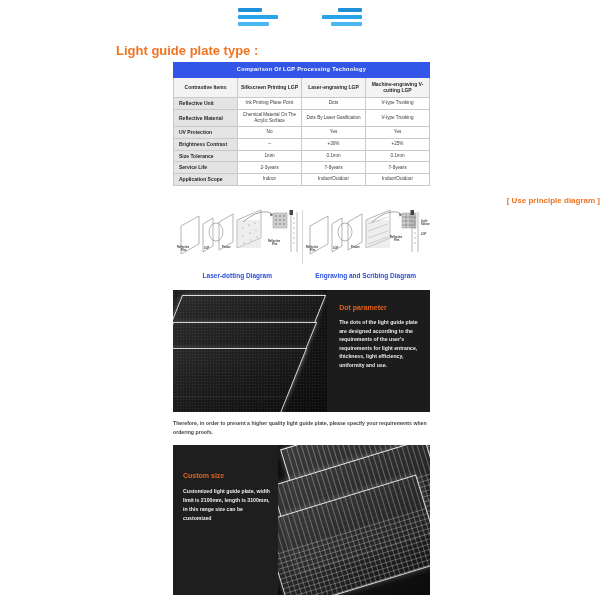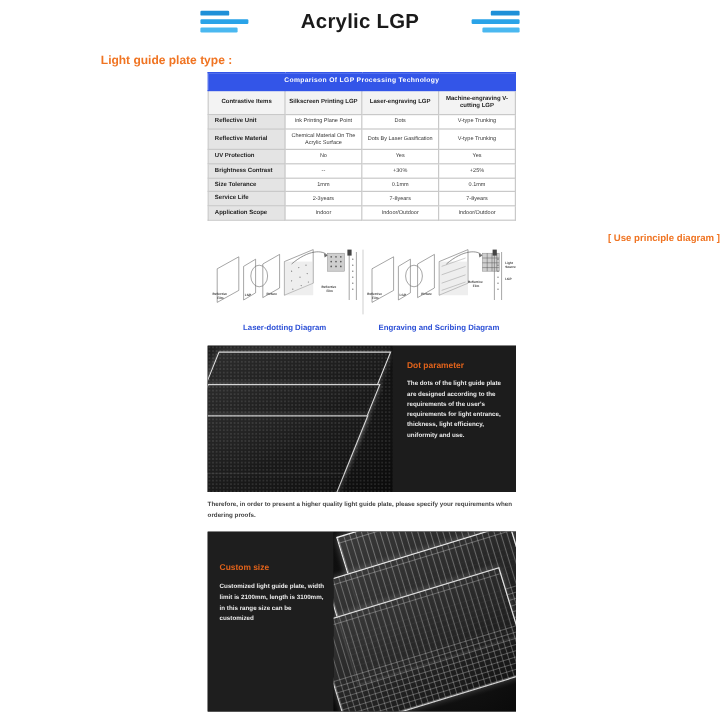--- a/index.html
+++ b/index.html
@@ -28,22 +28,22 @@
   .main-title{
     font-size:17px;font-weight:bold;color:#1a1a1a;letter-spacing:.2px;
     white-space:nowrap;
   }
   .subtitle{
     margin-top:9px;font-size:10.5px;font-weight:bold;color:#222;
   }
 
   
   .sec-label{
-    color:#f07422;font-size:10px;font-weight:bold;
-    margin:17px 0 4px 84px;
+    color:#f07422;font-size:13px;font-weight:bold;
+    margin:17px 0 4px 116px;
   }
   .sec-label.diagram{
     margin:10px 0 2px 186px;font-size:8px;color:#f07422;text-align:right;
   }
 
   
   .table-wrap{width:257px;margin:0 auto 0 173px;}
   table{border-collapse:collapse;width:100%;table-layout:fixed;}
   table td,table th{
     border:1px solid #c9c9c9;
@@ -159,21 +159,20 @@
 
 <div class="page">
 
   <div class="header">
     <div class="title-row">
       <span class="bars left">
         <i></i>
           <i></i>
           <i></i>
       </span>
-      <span class="main-title">Acrylic LGP</span>
       <span class="bars right">
         <i></i>
           <i></i>
           <i></i>
       </span>
     </div>
   </div>
 
   <div class="sec-label">Light guide plate type :</div>
 

